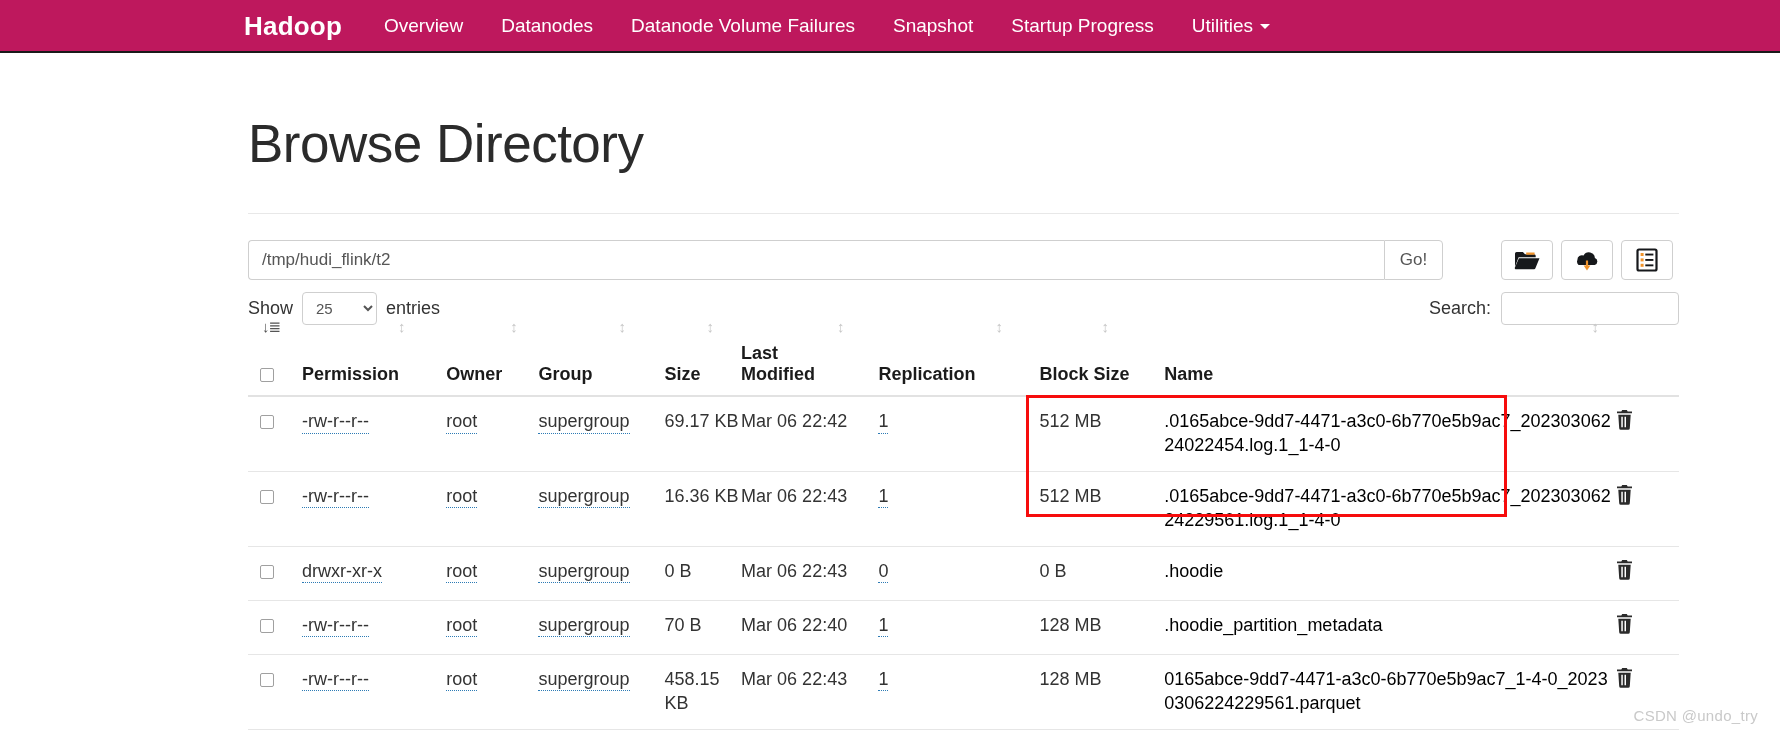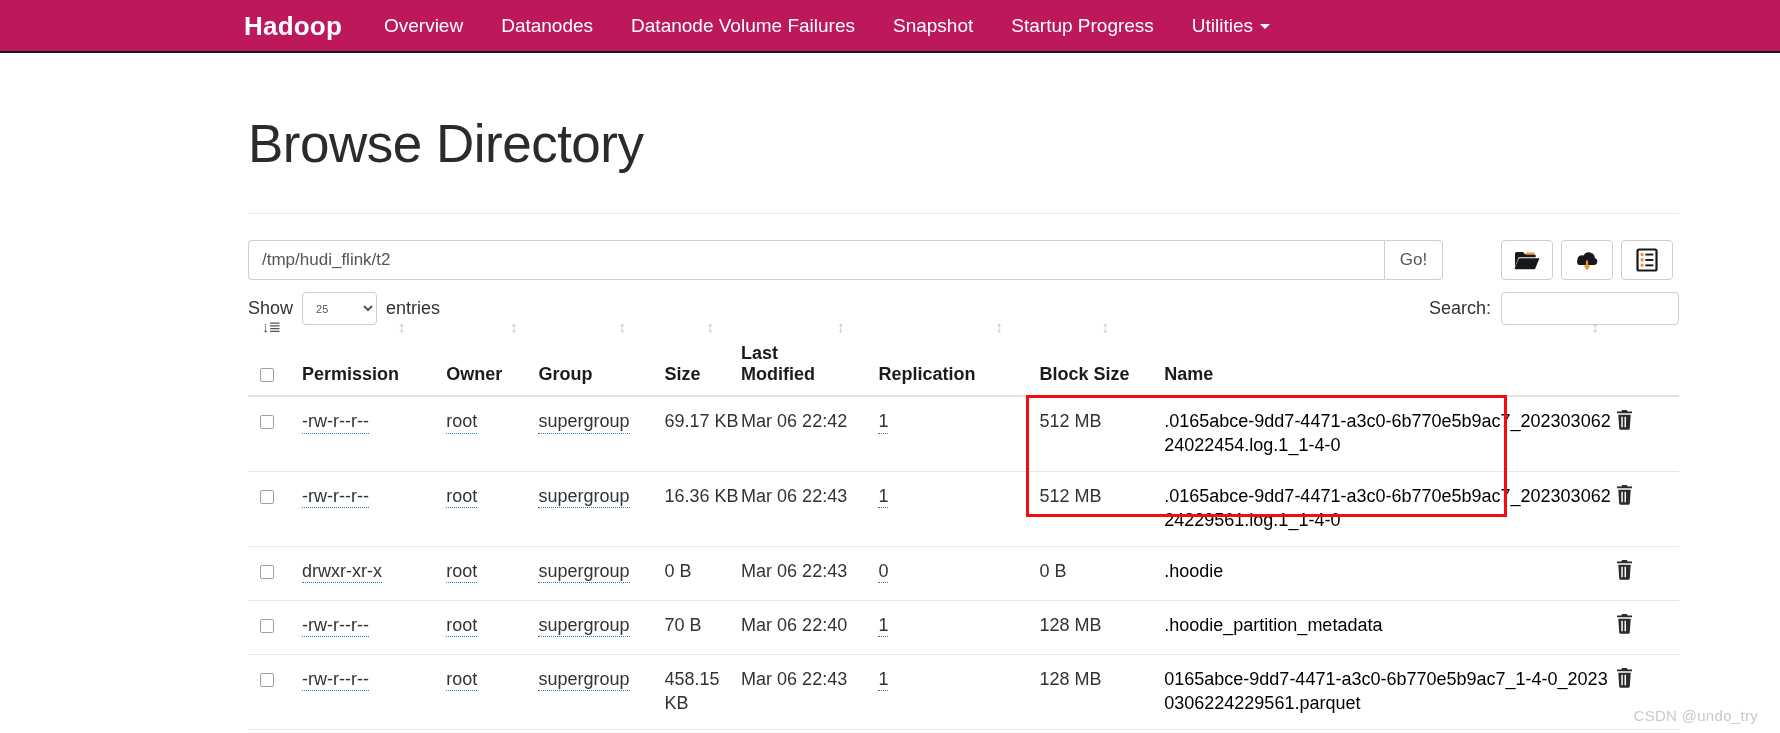--- a/index.html
+++ b/index.html
@@ -152,21 +152,21 @@
     color: #333333;
   }
   .show-entries .lbl { margin-right: 9px; }
   .entries-select {
     height: 33px;
     width: 75px;
     box-sizing: border-box;
     border: 1px solid #cfcfcf;
     border-radius: 4px;
     background: #ffffff;
-    font-size: 11px;
+    font-size: 15px;
     font-family: "Liberation Sans", sans-serif;
     color: #555555;
     padding-left: 9px;
     margin-right: 9px;
     cursor: pointer;
   }
   .search-wrap {
     display: flex;
     align-items: center;
     font-size: 18px;

